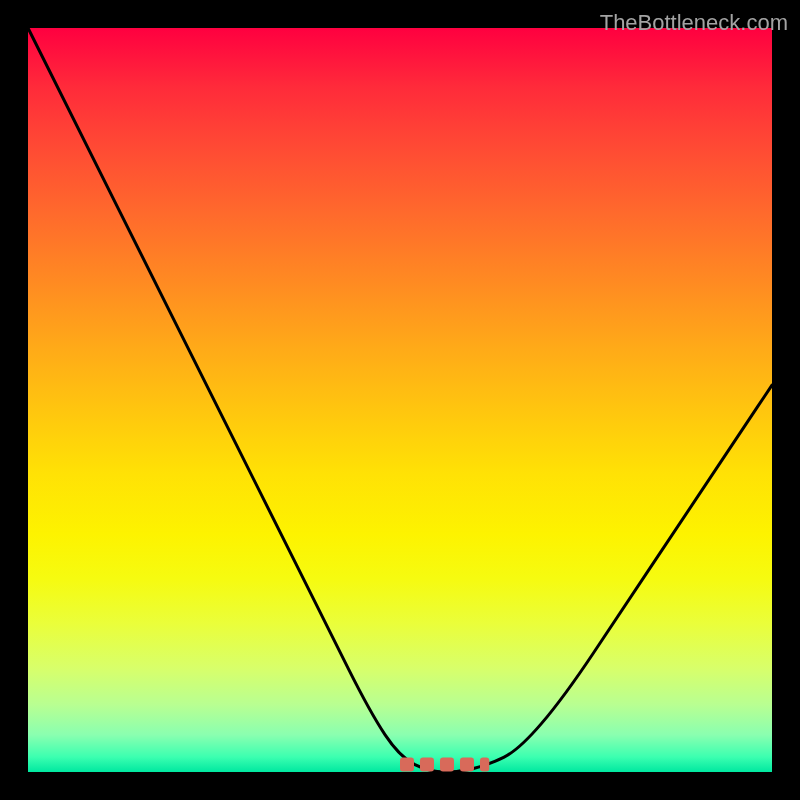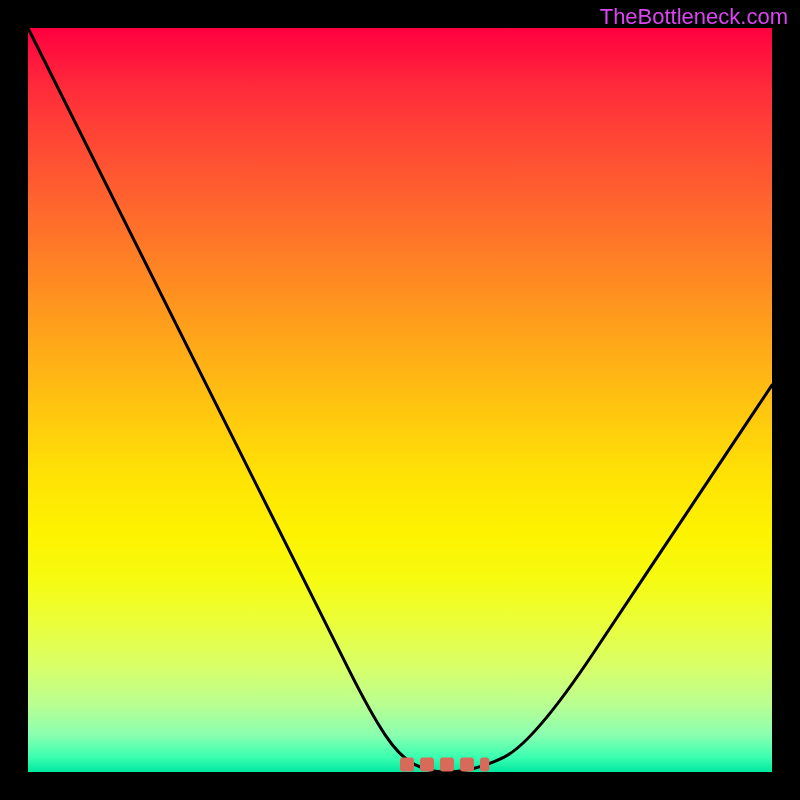--- a/index.html
+++ b/index.html
@@ -6,23 +6,23 @@
     margin: 0;
     padding: 0;
     width: 800px;
     height: 800px;
     background: #000;
     position: relative;
     font-family: Arial, sans-serif;
   }
   .watermark {
     position: absolute;
-    top: 4px;
+    top: 10px;
     right: 12px;
-    color: #d946ef;
+    color: #a3a3a3;
     font-size: 22px;
     font-weight: 500;
     z-index: 10;
   }
   .plot-area {
     position: absolute;
     left: 28px;
     top: 28px;
     width: 744px;
     height: 744px;

